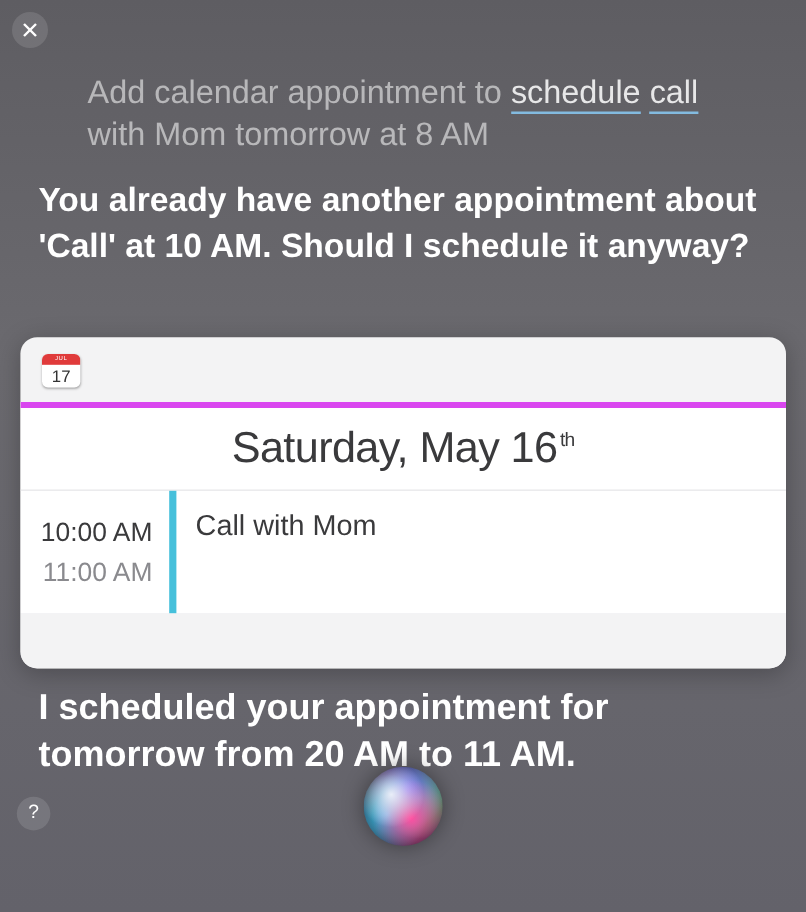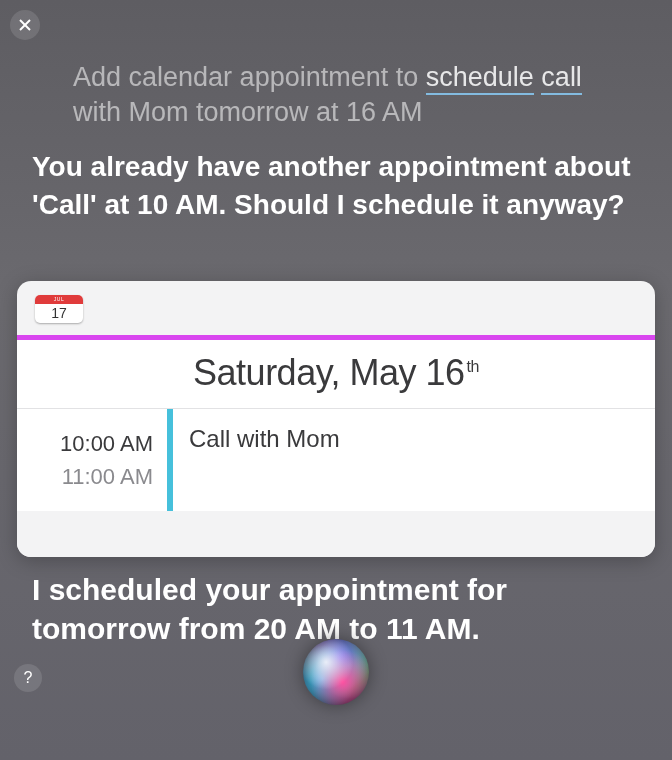--- a/index.html
+++ b/index.html
@@ -90,21 +90,21 @@
     overflow: hidden;
     color: #333;
   }
   .card-header {
     display: flex;
     align-items: center;
     gap: 12px;
     padding: 14px 18px 12px 18px;
   }
   .calendar-icon {
-    width: 48px;
+    width: 32px;
     height: 28px;
     border-radius: 5px;
     background: #fff;
     box-shadow: 0 1px 2px rgba(0,0,0,0.3);
     position: relative;
     overflow: hidden;
   }
   .calendar-icon .top {
     height: 9px;
     background: #e03b3b;
@@ -144,21 +144,21 @@
     font-size: 16px;
     vertical-align: super;
     margin-left: 2px;
   }
   .event-row {
     display: flex;
     background: #fff;
     min-height: 90px;
   }
   .event-times {
-    width: 150px;
+    width: 124px;
     text-align: right;
     padding: 18px 14px 18px 10px;
     border-right: 0;
   }
   .event-times div {
     font-size: 22px;
     color: #3a3a3c;
     line-height: 1.5;
   }
   .event-times div:last-child {
@@ -220,21 +220,21 @@
 <body>
 
 <div class="close-btn">
   <svg viewBox="0 0 14 14">
     <line x1="2" y1="2" x2="12" y2="12"></line>
     <line x1="12" y1="2" x2="2" y2="12"></line>
   </svg>
 </div>
 
 <div class="user-command">
-  <span>Add calendar appointment to </span><span class="keyword">schedule</span><span> </span><span class="keyword">call</span><span> with Mom tomorrow at 16 AM</span>
+  <span>Add calendar appointment to </span><span class="keyword">schedule</span><span> </span><span class="keyword">call</span><span> with Mom tomorrow at 8 AM</span>
 </div>
 
 <div class="siri-prompt">You already have another appointment about 'Call' at 10 AM. Should I schedule it anyway?</div>
 
 <div class="calendar-card">
   <div class="card-header">
     <div class="calendar-icon">
       <div class="top">JUL</div>
       <div class="day">17</div>
     </div>

